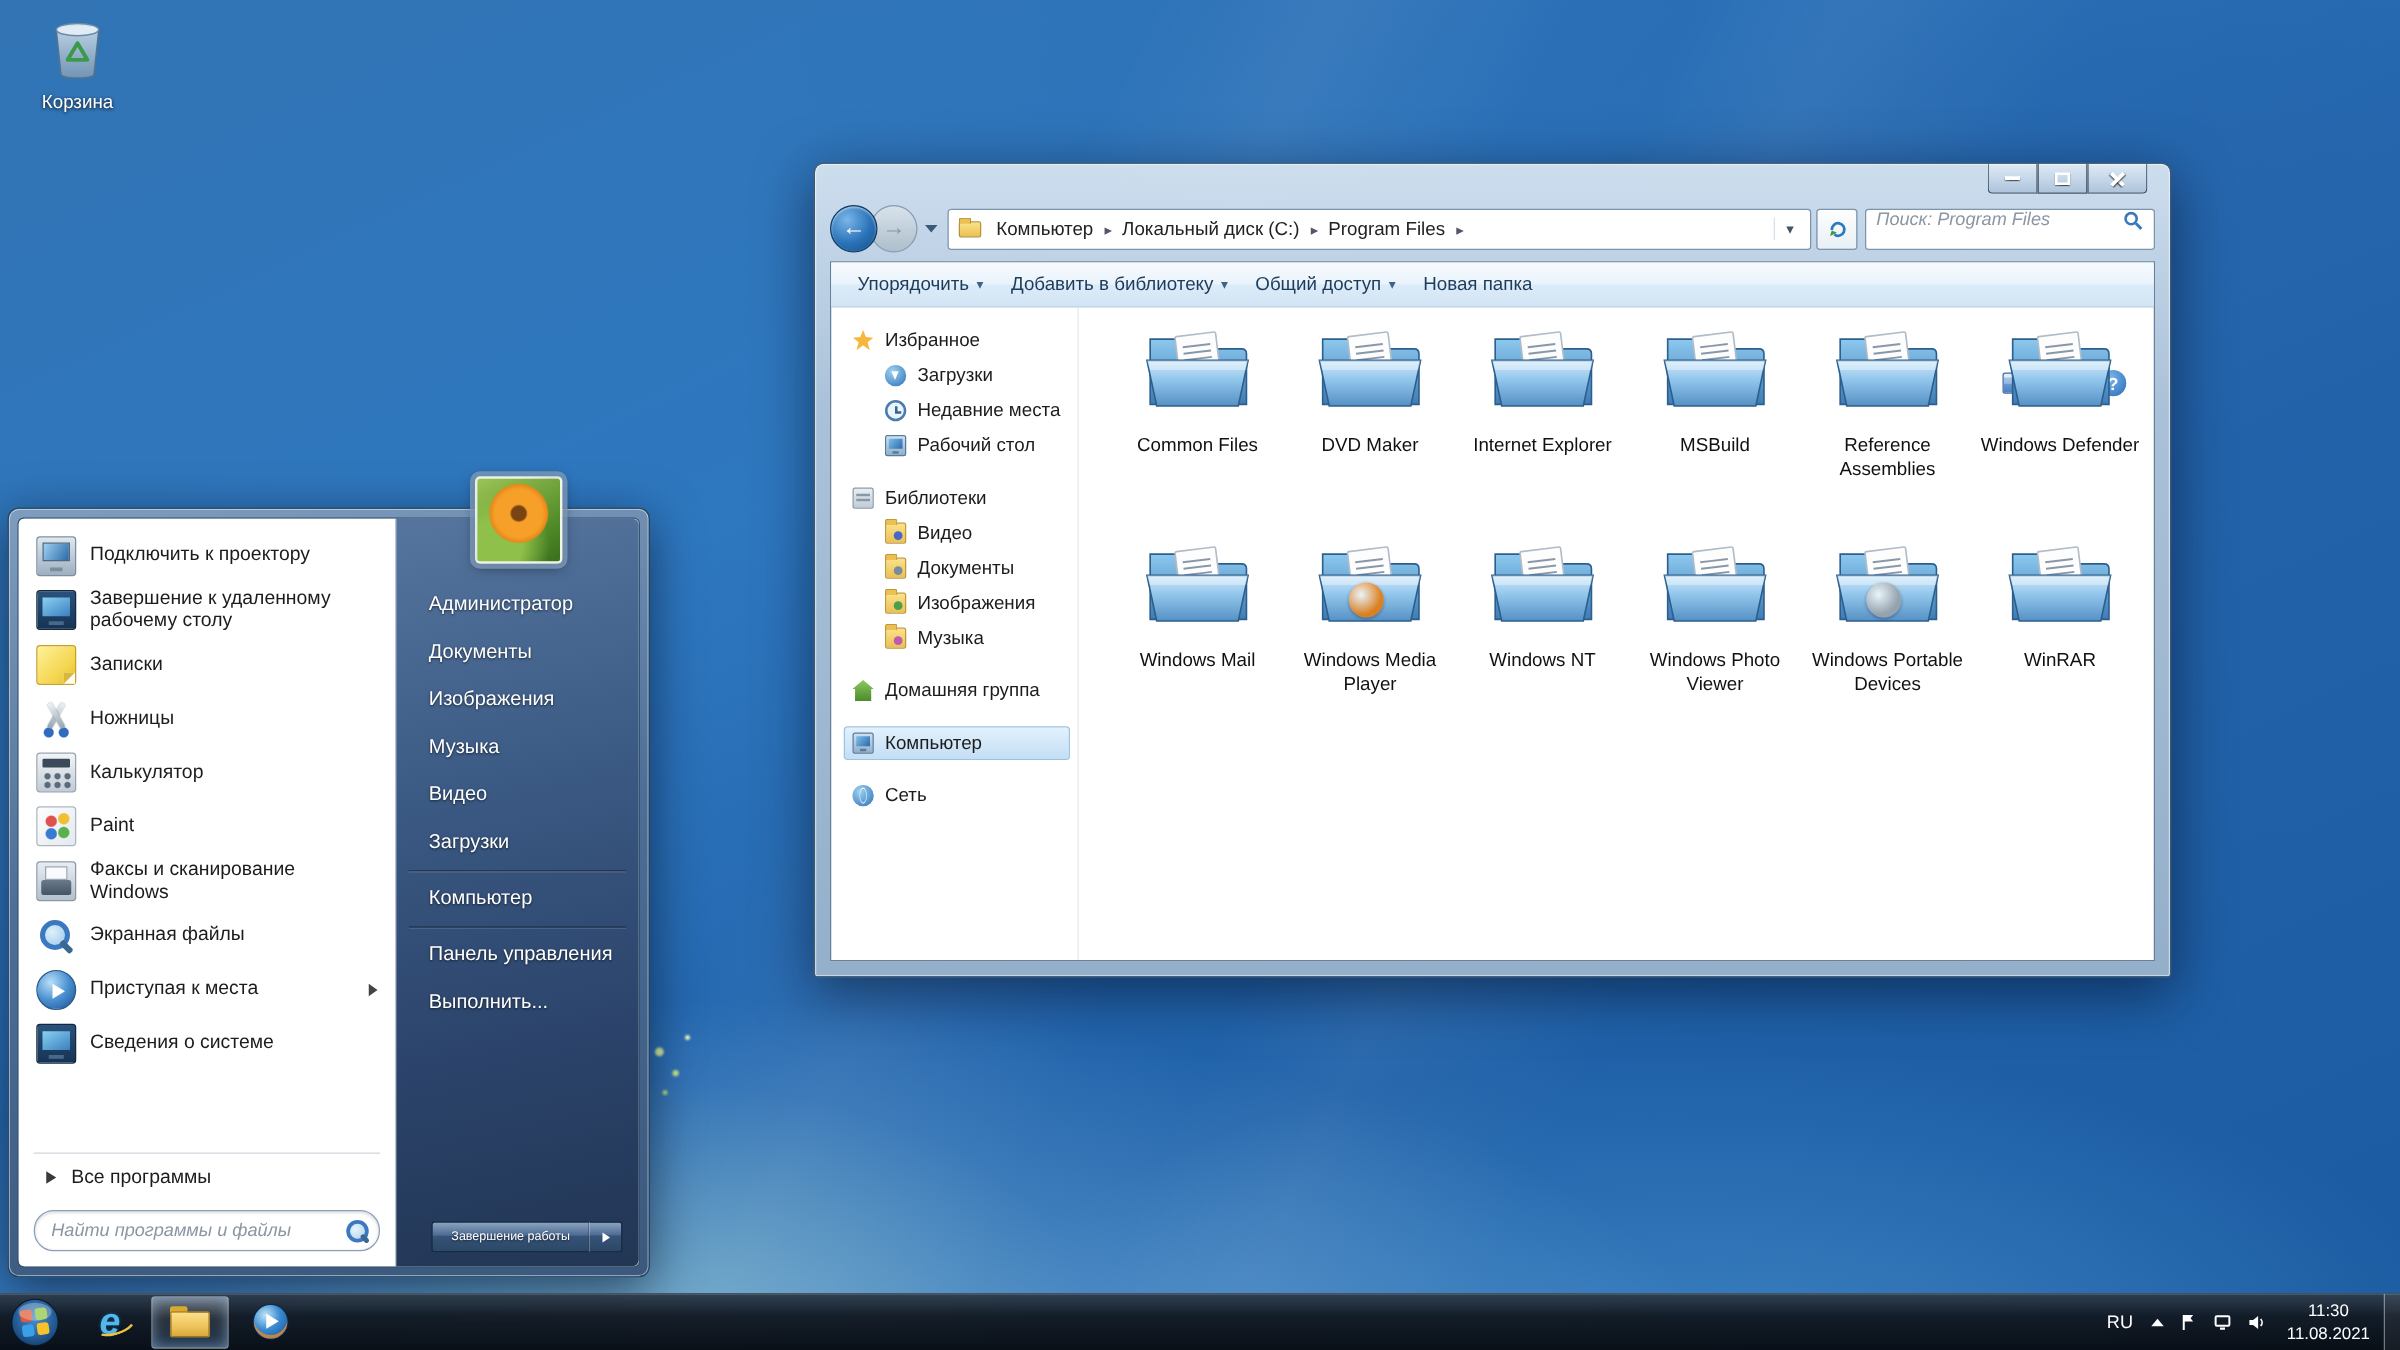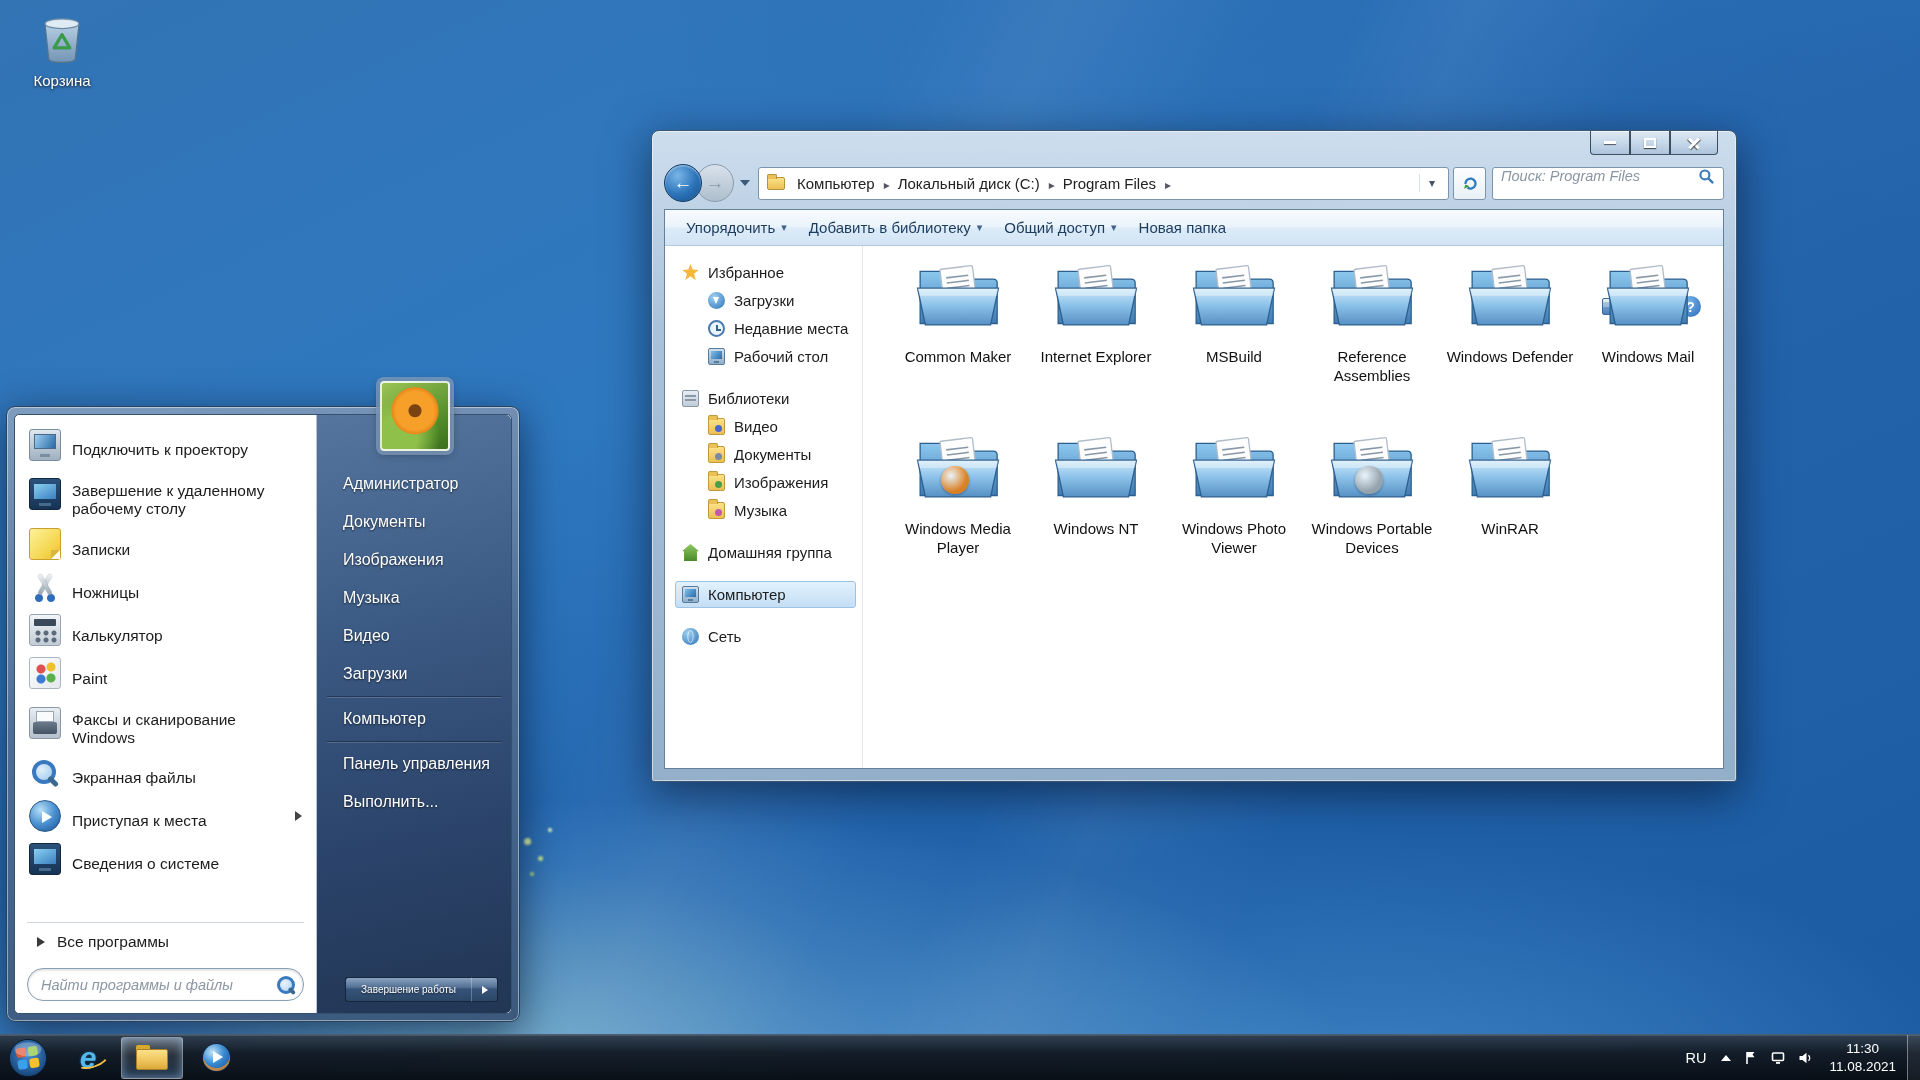--- a/index.html
+++ b/index.html
@@ -119,21 +119,21 @@
 
   
   .start-menu { position:absolute; left:6px; top:406px; width:514px; height:616px; z-index:60;
     border-radius:9px; border:1px solid #27445f; padding:7px;
     background:linear-gradient(170deg, rgba(130,158,190,.96), rgba(80,110,148,.95) 45%, rgba(58,86,122,.96));
     box-shadow:inset 0 0 0 1px rgba(255,255,255,.45), 0 10px 40px rgba(0,10,30,.6); }
   .sm-inner { display:flex; height:100%; border:1px solid #33526e; border-radius:5px; overflow:visible; background:#fff; }
   .sm-left { width:302px; flex:none; background:#fff; border-radius:5px 0 0 5px; display:flex; flex-direction:column; border-right:1px solid #b8c4d2; }
   .sm-apps { flex:1; padding:8px 4px 0 6px; overflow:hidden; }
   .sm-app { display:flex; align-items:center; gap:11px; padding:4px 8px; min-height:43px; border-radius:4px; cursor:default; }
-  .sm-app-label { font-size:15.5px; color:#1c1c1c; line-height:1.18; flex:1;margin-top:12px; }
+  .sm-app-label { font-size:15.5px; color:#1c1c1c; line-height:1.18; flex:1; }
   .sub-arrow { visibility:hidden; width:0; height:0; border-top:5px solid transparent; border-bottom:5px solid transparent; border-left:7px solid #444; margin-right:2px; }
   .sm-app.has-submenu .sub-arrow { visibility:visible; }
   .sm-allprog { margin:4px 12px 0; padding:10px 4px 9px 10px; border-top:1px solid #d0d6dd; display:flex; align-items:center; gap:12px; font-size:15.5px; color:#1c1c1c; cursor:default; }
   .ap-arrow { width:0; height:0; border-top:5px solid transparent; border-bottom:5px solid transparent; border-left:8px solid #3a3a3a; }
   .sm-search { padding:8px 12px 12px; }
   .sm-search-box { display:flex; align-items:center; border:1px solid #8aa0b8; border-radius:16px; height:33px; padding:0 6px 0 13px; background:#fff; box-shadow:inset 0 1px 3px rgba(0,0,0,.18); }
   .mag { width:22px; height:22px; position:relative; flex:none; }
   .mag::before { content:""; position:absolute; left:2px; top:2px; width:12px; height:12px; border:3px solid #3a78c0; border-radius:50%; background:radial-gradient(circle at 35% 35%, #e8f4fc,#aed2ec); }
   .mag::after { content:""; position:absolute; width:8px; height:3.5px; background:#3a6890; border-radius:2px; transform:rotate(45deg); right:1px; bottom:3px; }
 
@@ -410,23 +410,43 @@
                       <line x1="28" y1="16" x2="45" y2="16"></line>
                       <line x1="28" y1="20" x2="45" y2="20"></line>
                       <line x1="28" y1="24" x2="45" y2="24"></line>
                     </g>
                   </g>
                   <path class="f-front" d="M5 21 h62 l-6 28 H11 Z"></path>
                   <path class="f-sheen" d="M5 21 h62 l-1.5 6 H6.8 Z"></path>
                 </svg>
                 
               </div>
-              <div class="folder-label">Common Maker</div>
-            </div>
-
+              <div class="folder-label">Common Files</div>
+            </div>
+
+            <div class="folder">
+              <div class="folder-icon">
+                <svg viewBox="0 0 72 60">
+                  <path class="f-back" d="M7 8 h19 l5 6 h32 q3 0 3 3 v31 H7 Z"></path>
+                  <g class="f-papers">
+                    <rect x="24" y="5" width="25" height="33" rx="1" transform="rotate(-7 36 21)"></rect>
+                    <g class="f-lines" transform="rotate(-7 36 21)">
+                      <line x1="28" y1="12" x2="45" y2="12"></line>
+                      <line x1="28" y1="16" x2="45" y2="16"></line>
+                      <line x1="28" y1="20" x2="45" y2="20"></line>
+                      <line x1="28" y1="24" x2="45" y2="24"></line>
+                    </g>
+                  </g>
+                  <path class="f-front" d="M5 21 h62 l-6 28 H11 Z"></path>
+                  <path class="f-sheen" d="M5 21 h62 l-1.5 6 H6.8 Z"></path>
+                </svg>
+                
+              </div>
+              <div class="folder-label">DVD Maker</div>
+            </div>
 
             <div class="folder">
               <div class="folder-icon">
                 <svg viewBox="0 0 72 60">
                   <path class="f-back" d="M7 8 h19 l5 6 h32 q3 0 3 3 v31 H7 Z"></path>
                   <g class="f-papers">
                     <rect x="24" y="5" width="25" height="33" rx="1" transform="rotate(-7 36 21)"></rect>
                     <g class="f-lines" transform="rotate(-7 36 21)">
                       <line x1="28" y1="12" x2="45" y2="12"></line>
                       <line x1="28" y1="16" x2="45" y2="16"></line>

